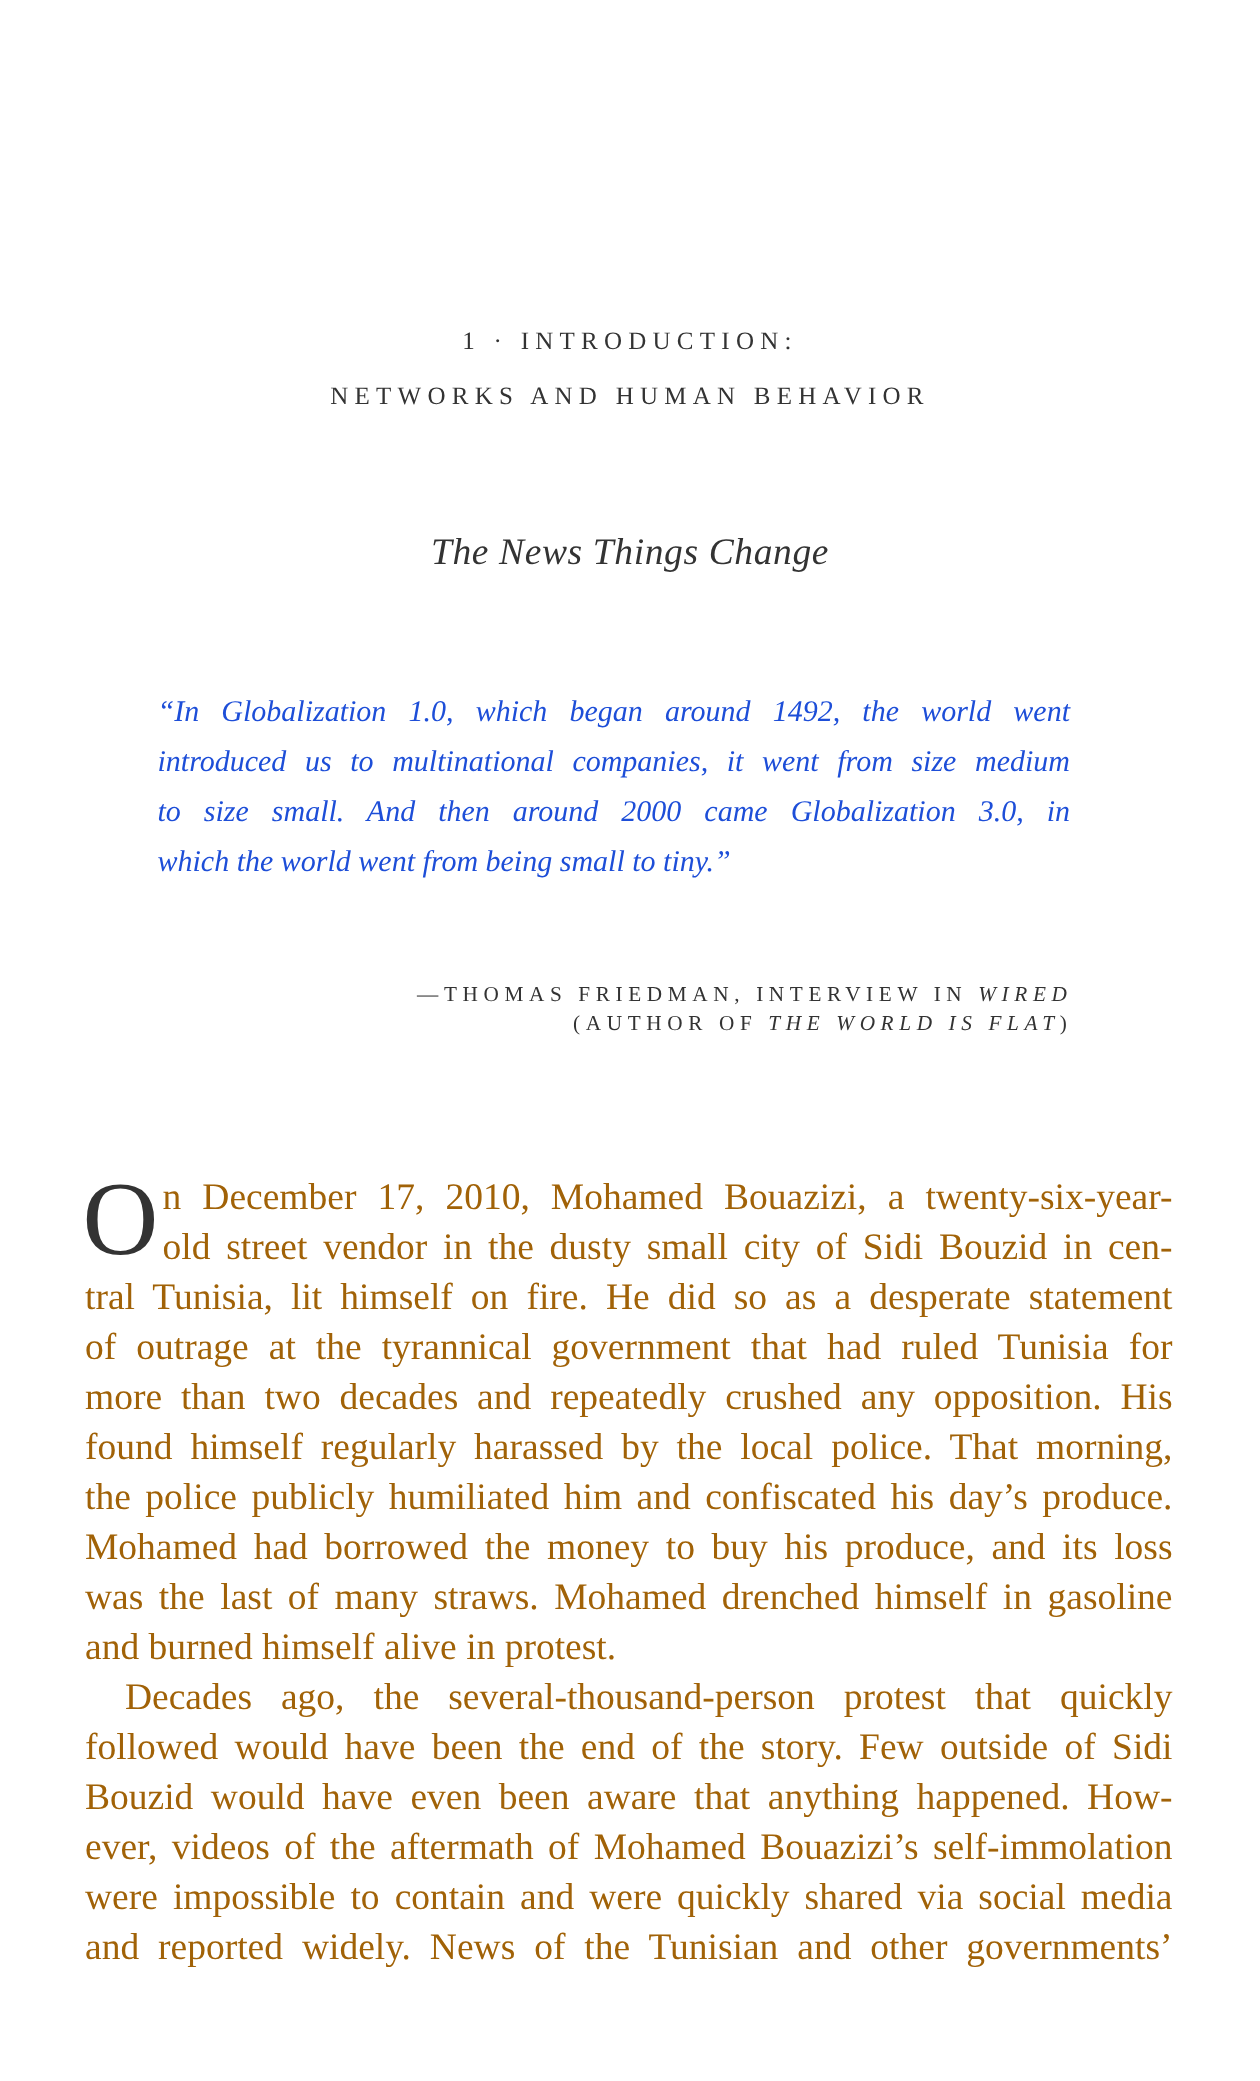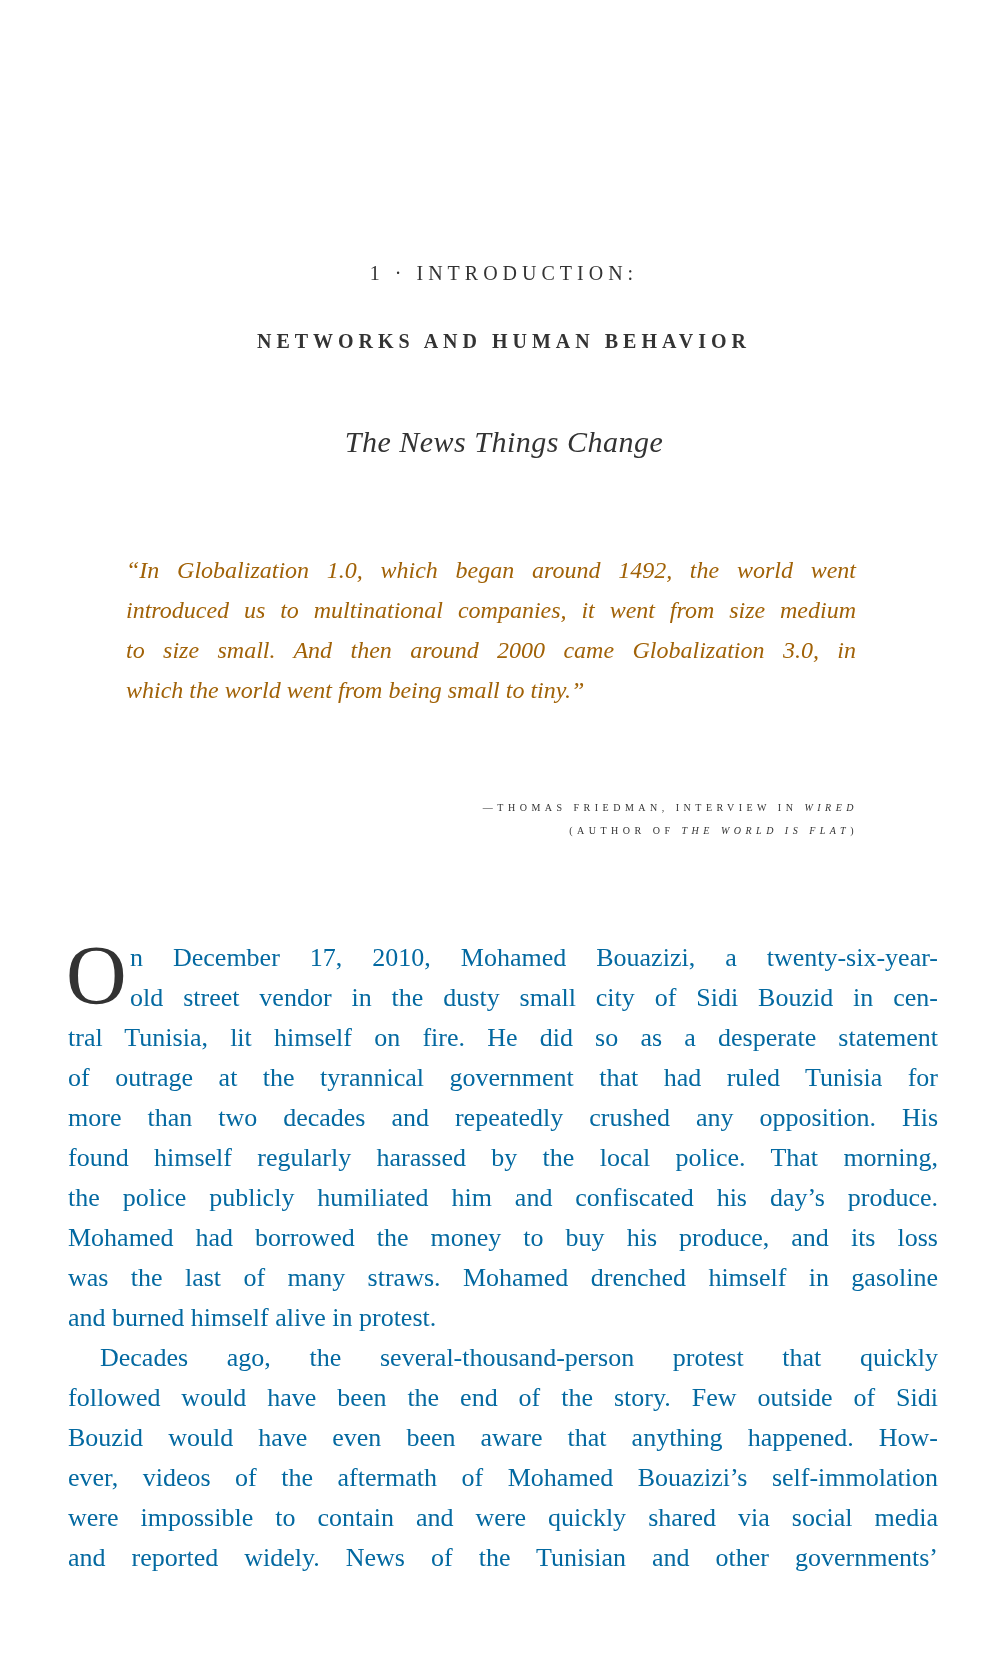--- a/index.html
+++ b/index.html
@@ -1,33 +1,33 @@
 <!DOCTYPE html>
 <html><head>
 <meta charset="utf-8">
 <style>
   html, body { margin:0; padding:0; background:#ffffff; }
   body { width:1008px; height:1665px; position:relative; overflow:hidden; color:#2a2a2a;
          font-family:"Liberation Serif","DejaVu Serif",serif; }
   .chap { position:absolute; left:0; width:1008px; text-align:center; letter-spacing:5px;
           font-size:20px; color:#333; }
   #chap1 { top:262px; }
-  #chap2 { top:330px;font-weight:bold; }
+  #chap2 { top:306px; }
   .sect { position:absolute; top:425px; left:0; width:1008px; text-align:center;
           font-style:italic; font-size:30px; color:#333; letter-spacing:0.5px; }
   .quote { position:absolute; left:126px; width:730px; top:550px; font-style:italic;
-           font-size:24px; line-height:40px; color:#a16207; text-align:justify; }
+           font-size:24px; line-height:40px; color:#1d4ed8; text-align:justify; }
   .quote span { display:block; text-align:justify; text-align-last:justify; height:40px; }
   .quote span.last { text-align-last:left; }
-  .attr { position:absolute; right:150px; text-align:right; font-size:10px;
-          letter-spacing:4.5px; color:#333;margin-top:16px; }
+  .attr { position:absolute; right:150px; text-align:right; font-size:17px;
+          letter-spacing:4.5px; color:#333; }
   #attr1 { top:786px; }
   #attr2 { top:809px; }
   .attr i { font-style:italic; }
-  .body { position:absolute; left:68px; width:870px; top:938px; font-size:26px; line-height:40px; color:#0369a1; }
+  .body { position:absolute; left:68px; width:870px; top:938px; font-size:30px; line-height:40px; color:#a16207; }
   .line { display:block; height:40px; text-align:justify; text-align-last:justify; white-space:nowrap; }
   .line.nl { text-align-last:left; }
   .line.indent { padding-left:32px; }
   .dropcap { position:absolute; left:66px; top:940px; font-size:84px; line-height:72px; color:#333; }
   .ind1 { padding-left:62px; }
 </style>
 </head>
 <body>
 
 <div class="chap" id="chap1">1 · INTRODUCTION:</div>

